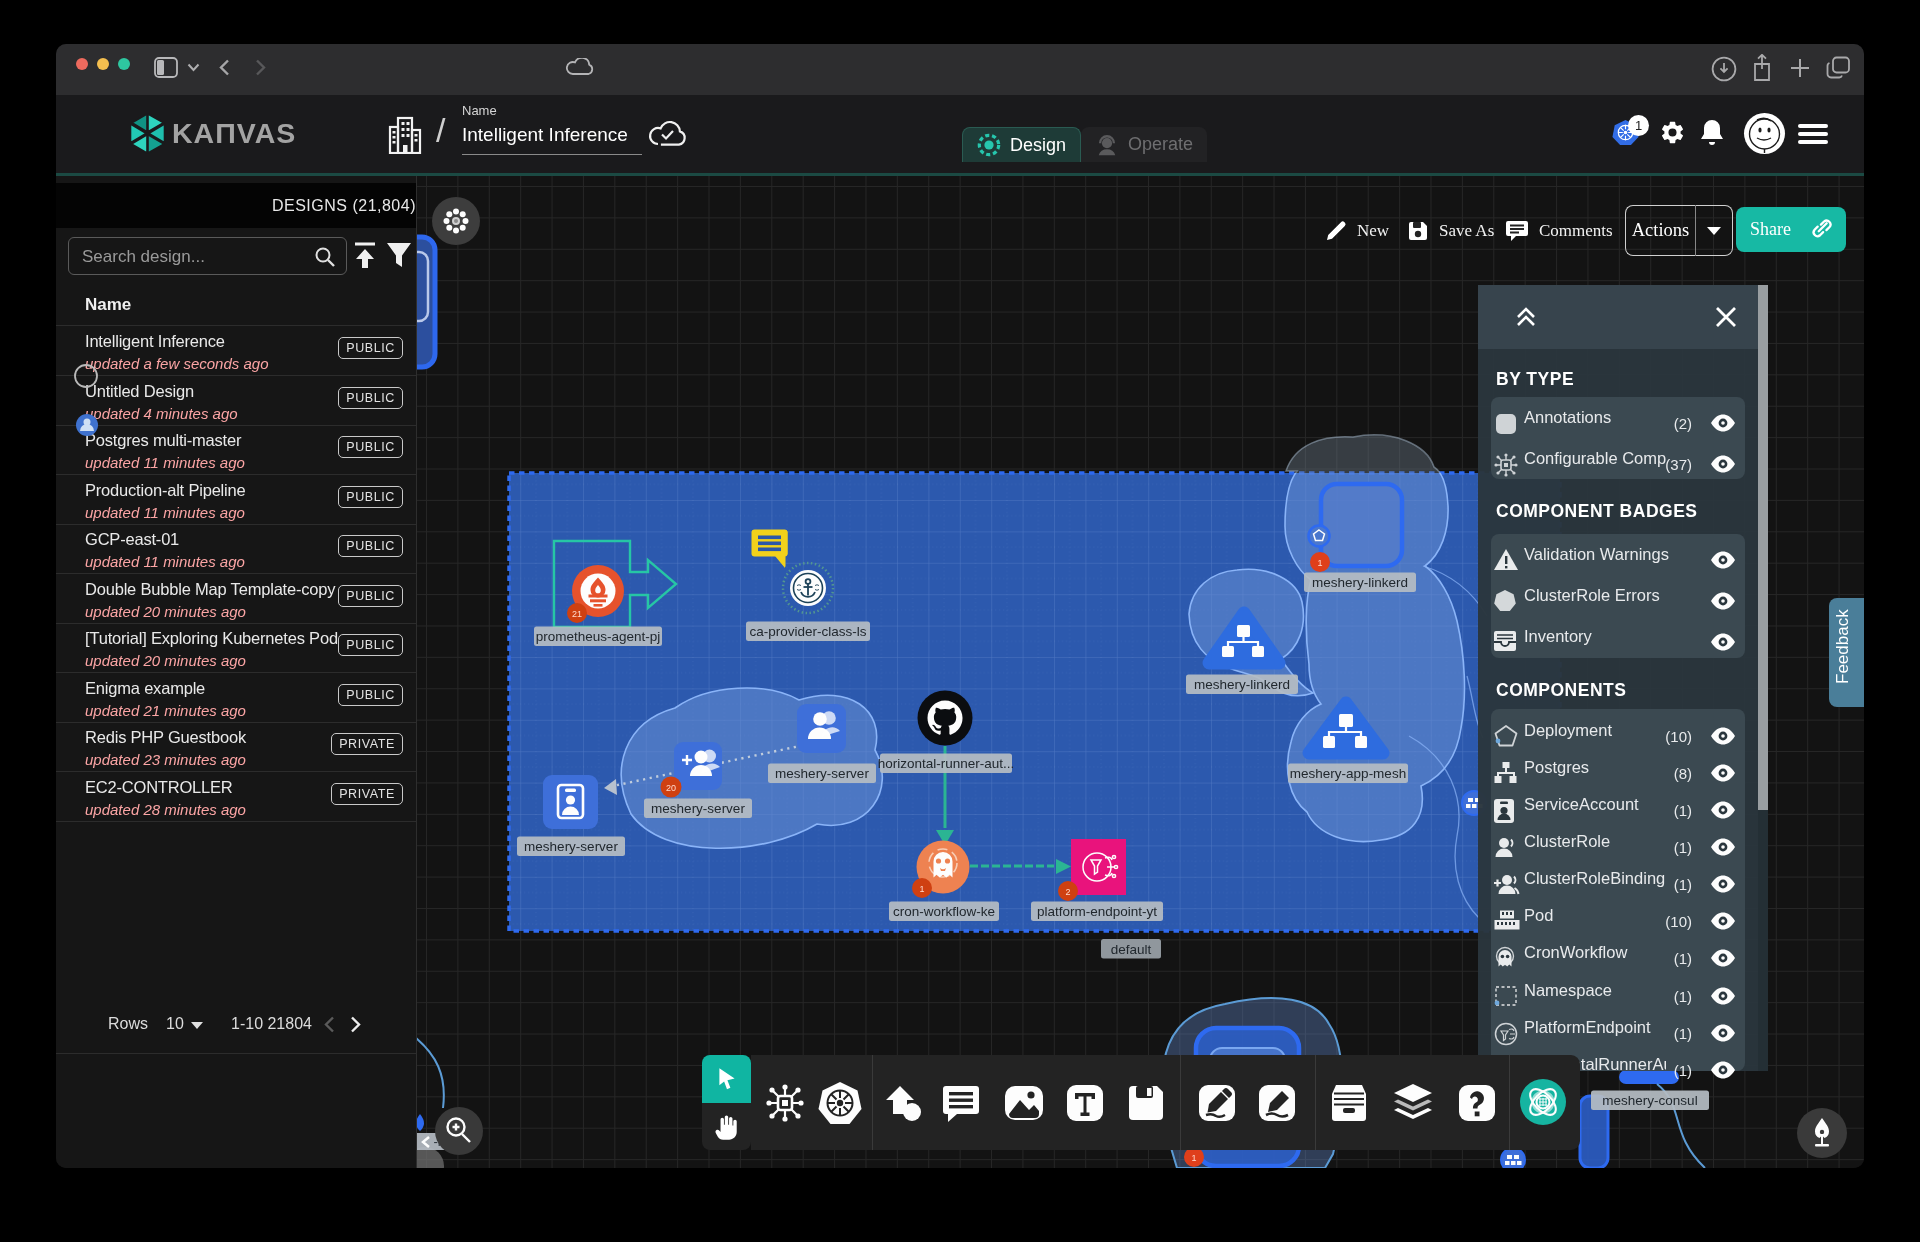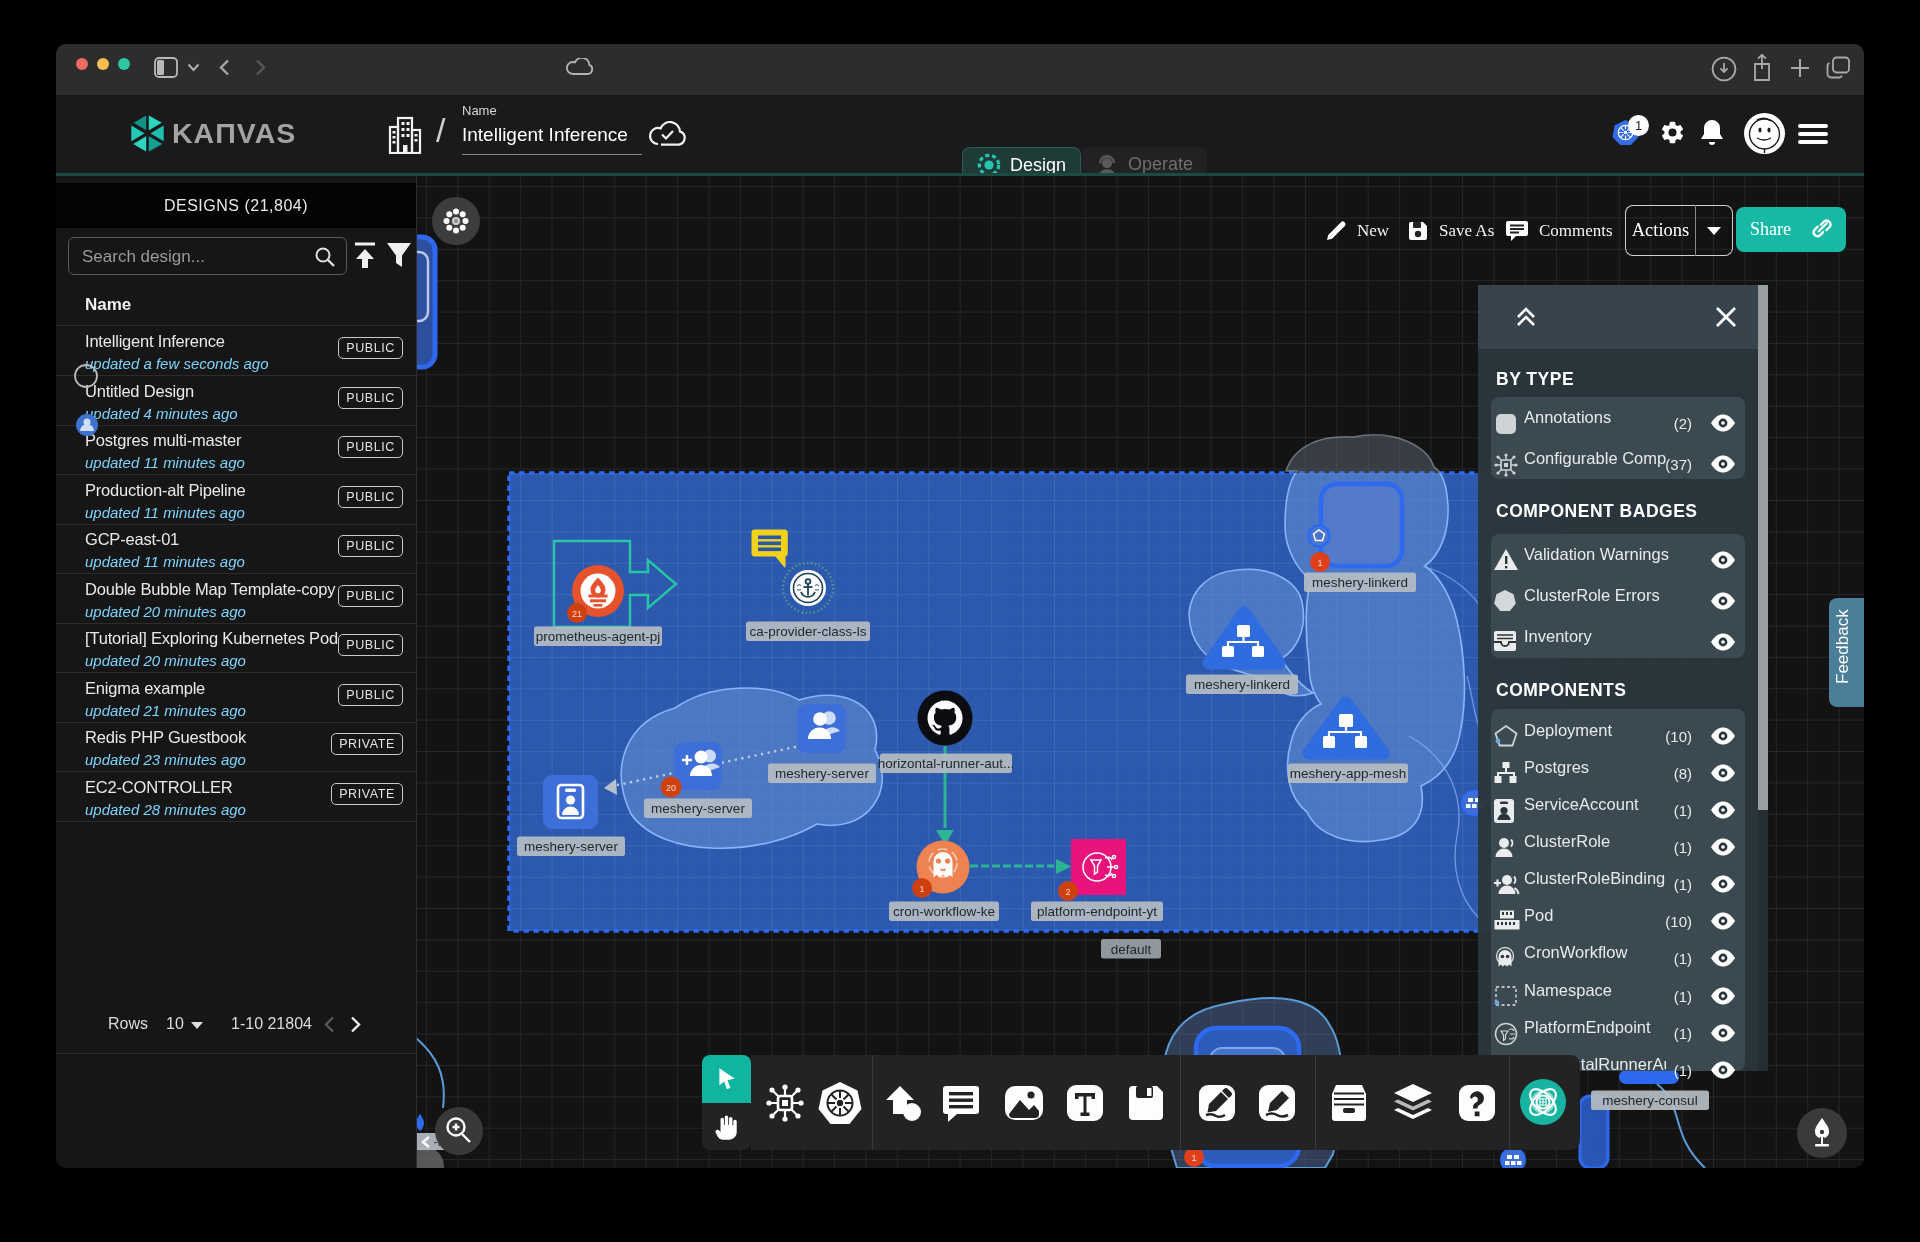--- a/index.html
+++ b/index.html
@@ -13,32 +13,32 @@
 #urlbar .txt { position:absolute; left:66px; top:7px; font-size:14px; font-weight:700; letter-spacing:-0.3px; color:#f5f5f7; white-space:nowrap; }
 
 #appbar { position:absolute; left:0; top:51px; width:100%; height:78px; background:#1a1a1c; }
 #tealline { position:absolute; left:0; top:129px; width:100%; height:3px; background:#1b4a43; }
 #brand { position:absolute; left:116px; top:22px; font-size:28.5px; font-weight:700; color:#a3a3a3; letter-spacing:1px; }
 #namefield { position:absolute; left:406px; top:8px; }
 #namefield .lbl { font-size:13px; color:#d6d6d6; }
 #namefield .val { font-size:19px; color:#fff; margin-top:6px; }
 #namefield .ul { width:180px; height:1px; background:#8a8a8a; margin-top:8px; }
 
-#tabs { position:absolute; left:906px; top:32px; height:35px; display:flex;margin-top:20px; }
+#tabs { position:absolute; left:906px; top:32px; height:35px; display:flex; }
 .tab { height:35px; display:flex; align-items:center; gap:9px; padding:0 14px; font-size:18px; border-radius:8px 8px 0 0; }
 .tab.act { background:#1e3b37; color:#fff; border:1px solid #2a5b52; border-bottom:none; }
 .tab.inact { background:#222224; color:#6e6e70;justify-content:center; }
 
 #sidebar { position:absolute; left:0; top:132px; width:361px; height:992px; background:#161616; border-right:1px solid #2e2e2e; }
-#sb-head { position:absolute; left:0; top:7px; width:100%; height:45px; background:#040404; color:#e8e8e8; font-size:16px; letter-spacing:0.5px; text-align:center; line-height:45px; }
+#sb-head { position:absolute; left:0; top:7px; width:100%; height:45px; background:#040404; color:#e8e8e8; font-size:16px; letter-spacing:0.5px; text-align:right; line-height:45px; }
 #sb-search { position:absolute; left:12px; top:61px; width:279px; height:38px; border:1px solid #5a5a5a; border-radius:6px; color:#9a9a9a; font-size:17px; }
 #sb-search .ph { position:absolute; left:13px; top:9px; }
 .sb-row { position:absolute; left:0; width:100%; height:50px; border-bottom:1px solid #2c2c2c; }
 .sb-row .t1 { position:absolute; left:29px; top:6px; font-size:16.5px; color:#e9e9e9; letter-spacing:-0.2px; }
-.sb-row .t2 { position:absolute; left:29px; top:29px; font-size:15px; color:#7dd3fc; font-style:italic; }
+.sb-row .t2 { position:absolute; left:29px; top:29px; font-size:15px; color:#fca5a5; font-style:italic; }
 .badge { position:absolute; right:13px; top:11px; border:1px solid #c9c9c9; border-radius:5px; color:#e3e3e3; font-size:12.5px; letter-spacing:0.6px; padding:3px 7px; }
 #sb-pag { position:absolute; left:0; top:839px; width:100%; height:28px; color:#dcdcdc; font-size:16px; }
 
 #canvas { position:absolute; left:361px; top:132px; width:1447px; height:992px; background:#131313; }
 #grid { position:absolute; inset:0;
  background-image:linear-gradient(#262626 1px, transparent 1px),linear-gradient(90deg,#262626 1px, transparent 1px);
  background-size:31.4px 31.4px; background-position:9px 10px; }
 
 #actrow { position:absolute; left:361px; top:132px; width:1447px; height:70px; color:#fff;font-family:Liberation Serif, serif; }
 .actitem { position:absolute; top:44px; display:flex; align-items:center; gap:10px; font-size:17px; color:#f2f2f2; }

